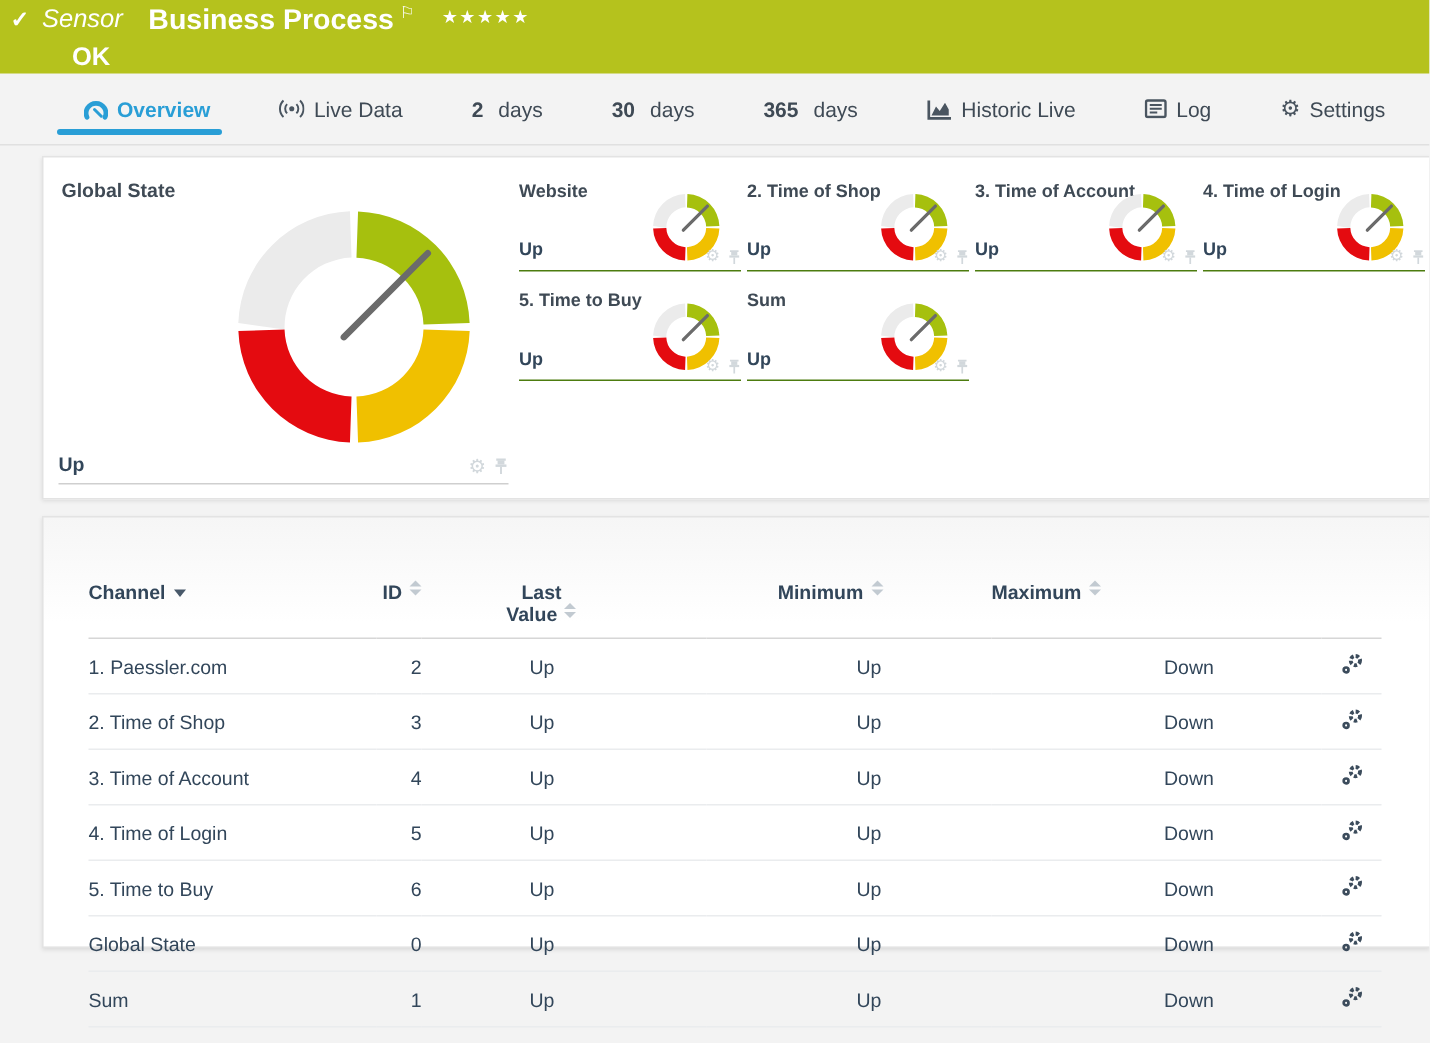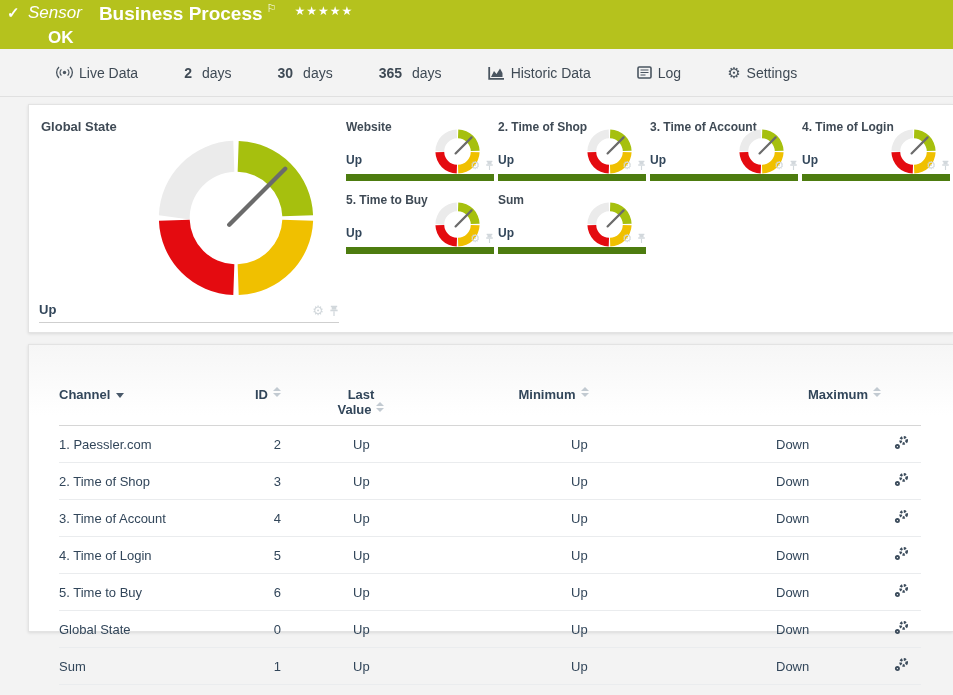--- a/index.html
+++ b/index.html
@@ -68,21 +68,21 @@
   }
   .gs-footer .val{font-size:13px;font-weight:bold;}
   .icon-pair{display:flex;align-items:center;gap:5px;color:var(--faint-icon);cursor:pointer;}
   .icon-pair .gearglyph{font-size:13px;line-height:1;}
   
   .mini-grid{
     position:absolute;left:317px;top:14px;
     display:grid;grid-template-columns:repeat(4,148px);
     column-gap:4px;row-gap:11px;
   }
-  .mini{position:relative;height:62px;border-bottom:7px solid #4d7c0f;}
+  .mini{position:relative;height:62px;border-bottom:1px solid #4d7c0f;}
   .mini-label{position:absolute;left:0;top:1px;font-size:12px;font-weight:bold;color:#3f4a55;white-space:nowrap;}
   .mini-val{position:absolute;left:0;bottom:7px;font-size:12px;font-weight:bold;}
   .mini-gauge{position:absolute;right:13px;top:9px;width:47px;height:47px;}
   .mini .icon-pair{position:absolute;right:0;bottom:3px;}
   .mini .icon-pair .gearglyph{font-size:11px;}
   .mini-gauge .needle{stroke-width:8px;}
   
   table.channels{margin:42px 0 0 30px;border-collapse:collapse;width:862px;font-size:13px;table-layout:fixed;}
   .channels th{
     font-weight:bold;color:var(--text-dark);text-align:left;vertical-align:top;
@@ -90,21 +90,21 @@
   }
   .channels col.c-channel{width:192px;}
   .channels col.c-id{width:30px;}
   .channels col.c-last{width:190px;}
   .channels col.c-min{width:190px;}
   .channels col.c-max{width:220px;}
   .channels col.c-edit{width:40px;}
   .channels th.h-id,.channels td.d-id{text-align:right;}
   .channels th.h-last{text-align:center;padding-right:30px;}
   .channels th.h-min{text-align:center;padding-right:25px;}
-  .channels th.h-max{text-align:right;}
+  .channels th.h-max{text-align:left;}
   .channels th.h-last .wrapbox{display:inline-block;width:60px;}
   .channels td{padding:9px 0;border-bottom:1px solid #eaecee;color:var(--text-dark);}
   .channels td.d-last{padding-left:72px;}
   .channels td.d-min{padding-left:100px;}
   .channels td.d-max{padding-left:115px;}
   .channels td.d-edit{text-align:right;padding-right:12px;}
   .sort{display:inline-block;vertical-align:2px;margin-left:5px;}
   .sort i{display:block;width:0;height:0;border-left:4px solid transparent;border-right:4px solid transparent;}
   .sort .s-up{border-bottom:4px solid #c2cad1;margin-bottom:2px;}
   .sort .s-dn{border-top:4px solid #c2cad1;}
@@ -120,20 +120,27 @@
   <div class="hdr-line">
     <span class="hdr-kind">Sensor</span>
     <span class="hdr-title">Business Process</span>
     <span class="hdr-flag">⚐</span>
     <span class="hdr-stars">★★★★★</span>
   </div>
   <div class="hdr-status">OK</div>
 </header>
 
 <nav class="tabbar">
+  <div class="tab active">
+    <svg width="16" height="14" viewBox="0 0 16 14">
+      <path d="M2 12.2 A6.6 6.6 0 1 1 14 12.2" fill="none" stroke="currentColor" stroke-width="3.2" stroke-linecap="round"></path>
+      <path d="M7 7 L11.5 11.5" stroke="currentColor" stroke-width="2" stroke-linecap="round"></path>
+    </svg>
+    <span>Overview</span>
+  </div>
   <div class="tab">
     <svg width="17" height="13" viewBox="0 0 17 13">
       <circle cx="8.5" cy="6.5" r="1.7" fill="currentColor"></circle>
       <path d="M5.4 3.4 A4.4 4.4 0 0 0 5.4 9.6" fill="none" stroke="currentColor" stroke-width="1.3"></path>
       <path d="M11.6 3.4 A4.4 4.4 0 0 1 11.6 9.6" fill="none" stroke="currentColor" stroke-width="1.3"></path>
       <path d="M3 1 A7.6 7.6 0 0 0 3 12" fill="none" stroke="currentColor" stroke-width="1.3"></path>
       <path d="M14 1 A7.6 7.6 0 0 1 14 12" fill="none" stroke="currentColor" stroke-width="1.3"></path>
     </svg>
     <span>Live Data</span>
   </div>
@@ -147,21 +154,21 @@
   </div>
   <div class="tab">
     <span class="tnum">365</span>
     <span>days</span>
   </div>
   <div class="tab">
     <svg width="17" height="14" viewBox="0 0 17 14">
       <path d="M1.2 1 V12.9 H16" stroke="currentColor" stroke-width="1.8" fill="none"></path>
       <path d="M3 11 L6 5 L8.5 8 L12 2.5 L14.5 7 V11 Z" fill="currentColor"></path>
     </svg>
-    <span>Historic Data</span>
+    <span>Historic Live</span>
   </div>
   <div class="tab">
     <svg width="15" height="13" viewBox="0 0 15 13">
       <rect x="1" y="1" width="13" height="11" rx="1.2" fill="none" stroke="currentColor" stroke-width="1.6"></rect>
       <path d="M3.5 4 H11.5 M3.5 6.5 H11.5 M3.5 9 H8.5" stroke="currentColor" stroke-width="1.2" fill="none"></path>
     </svg>
     <span>Log</span>
   </div>
   <div class="tab">
     <span class="gearglyph">⚙</span>

